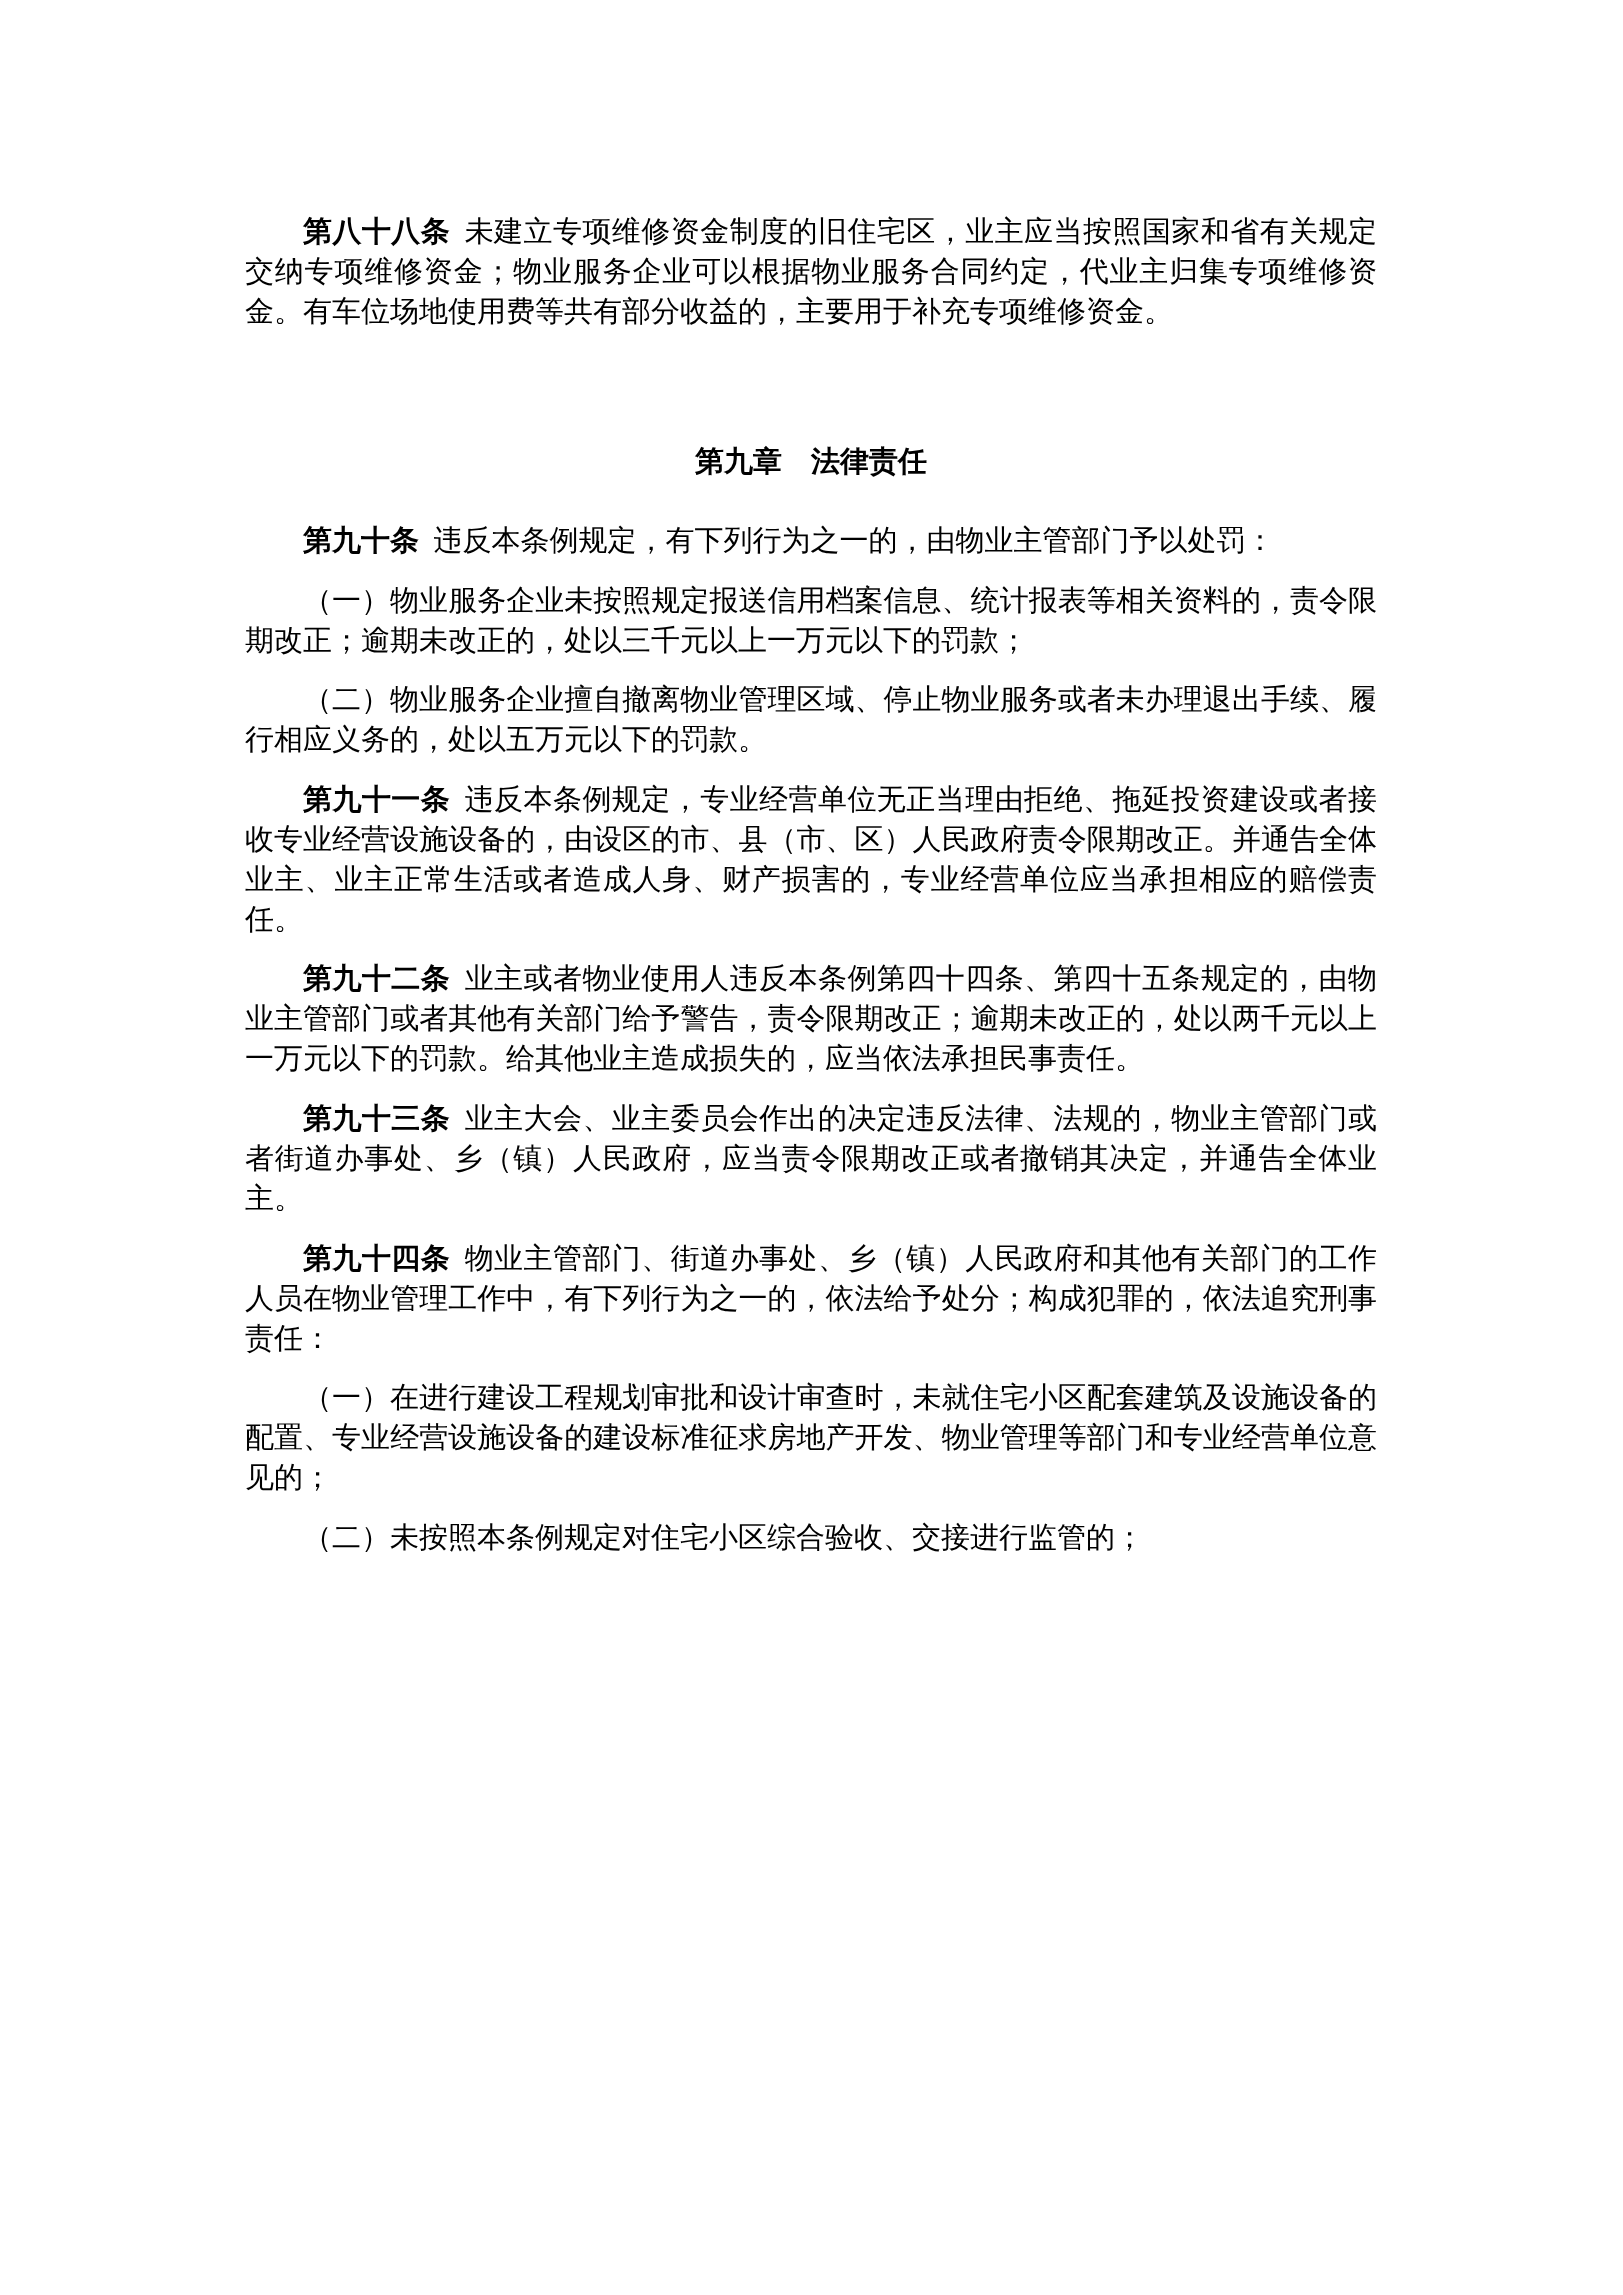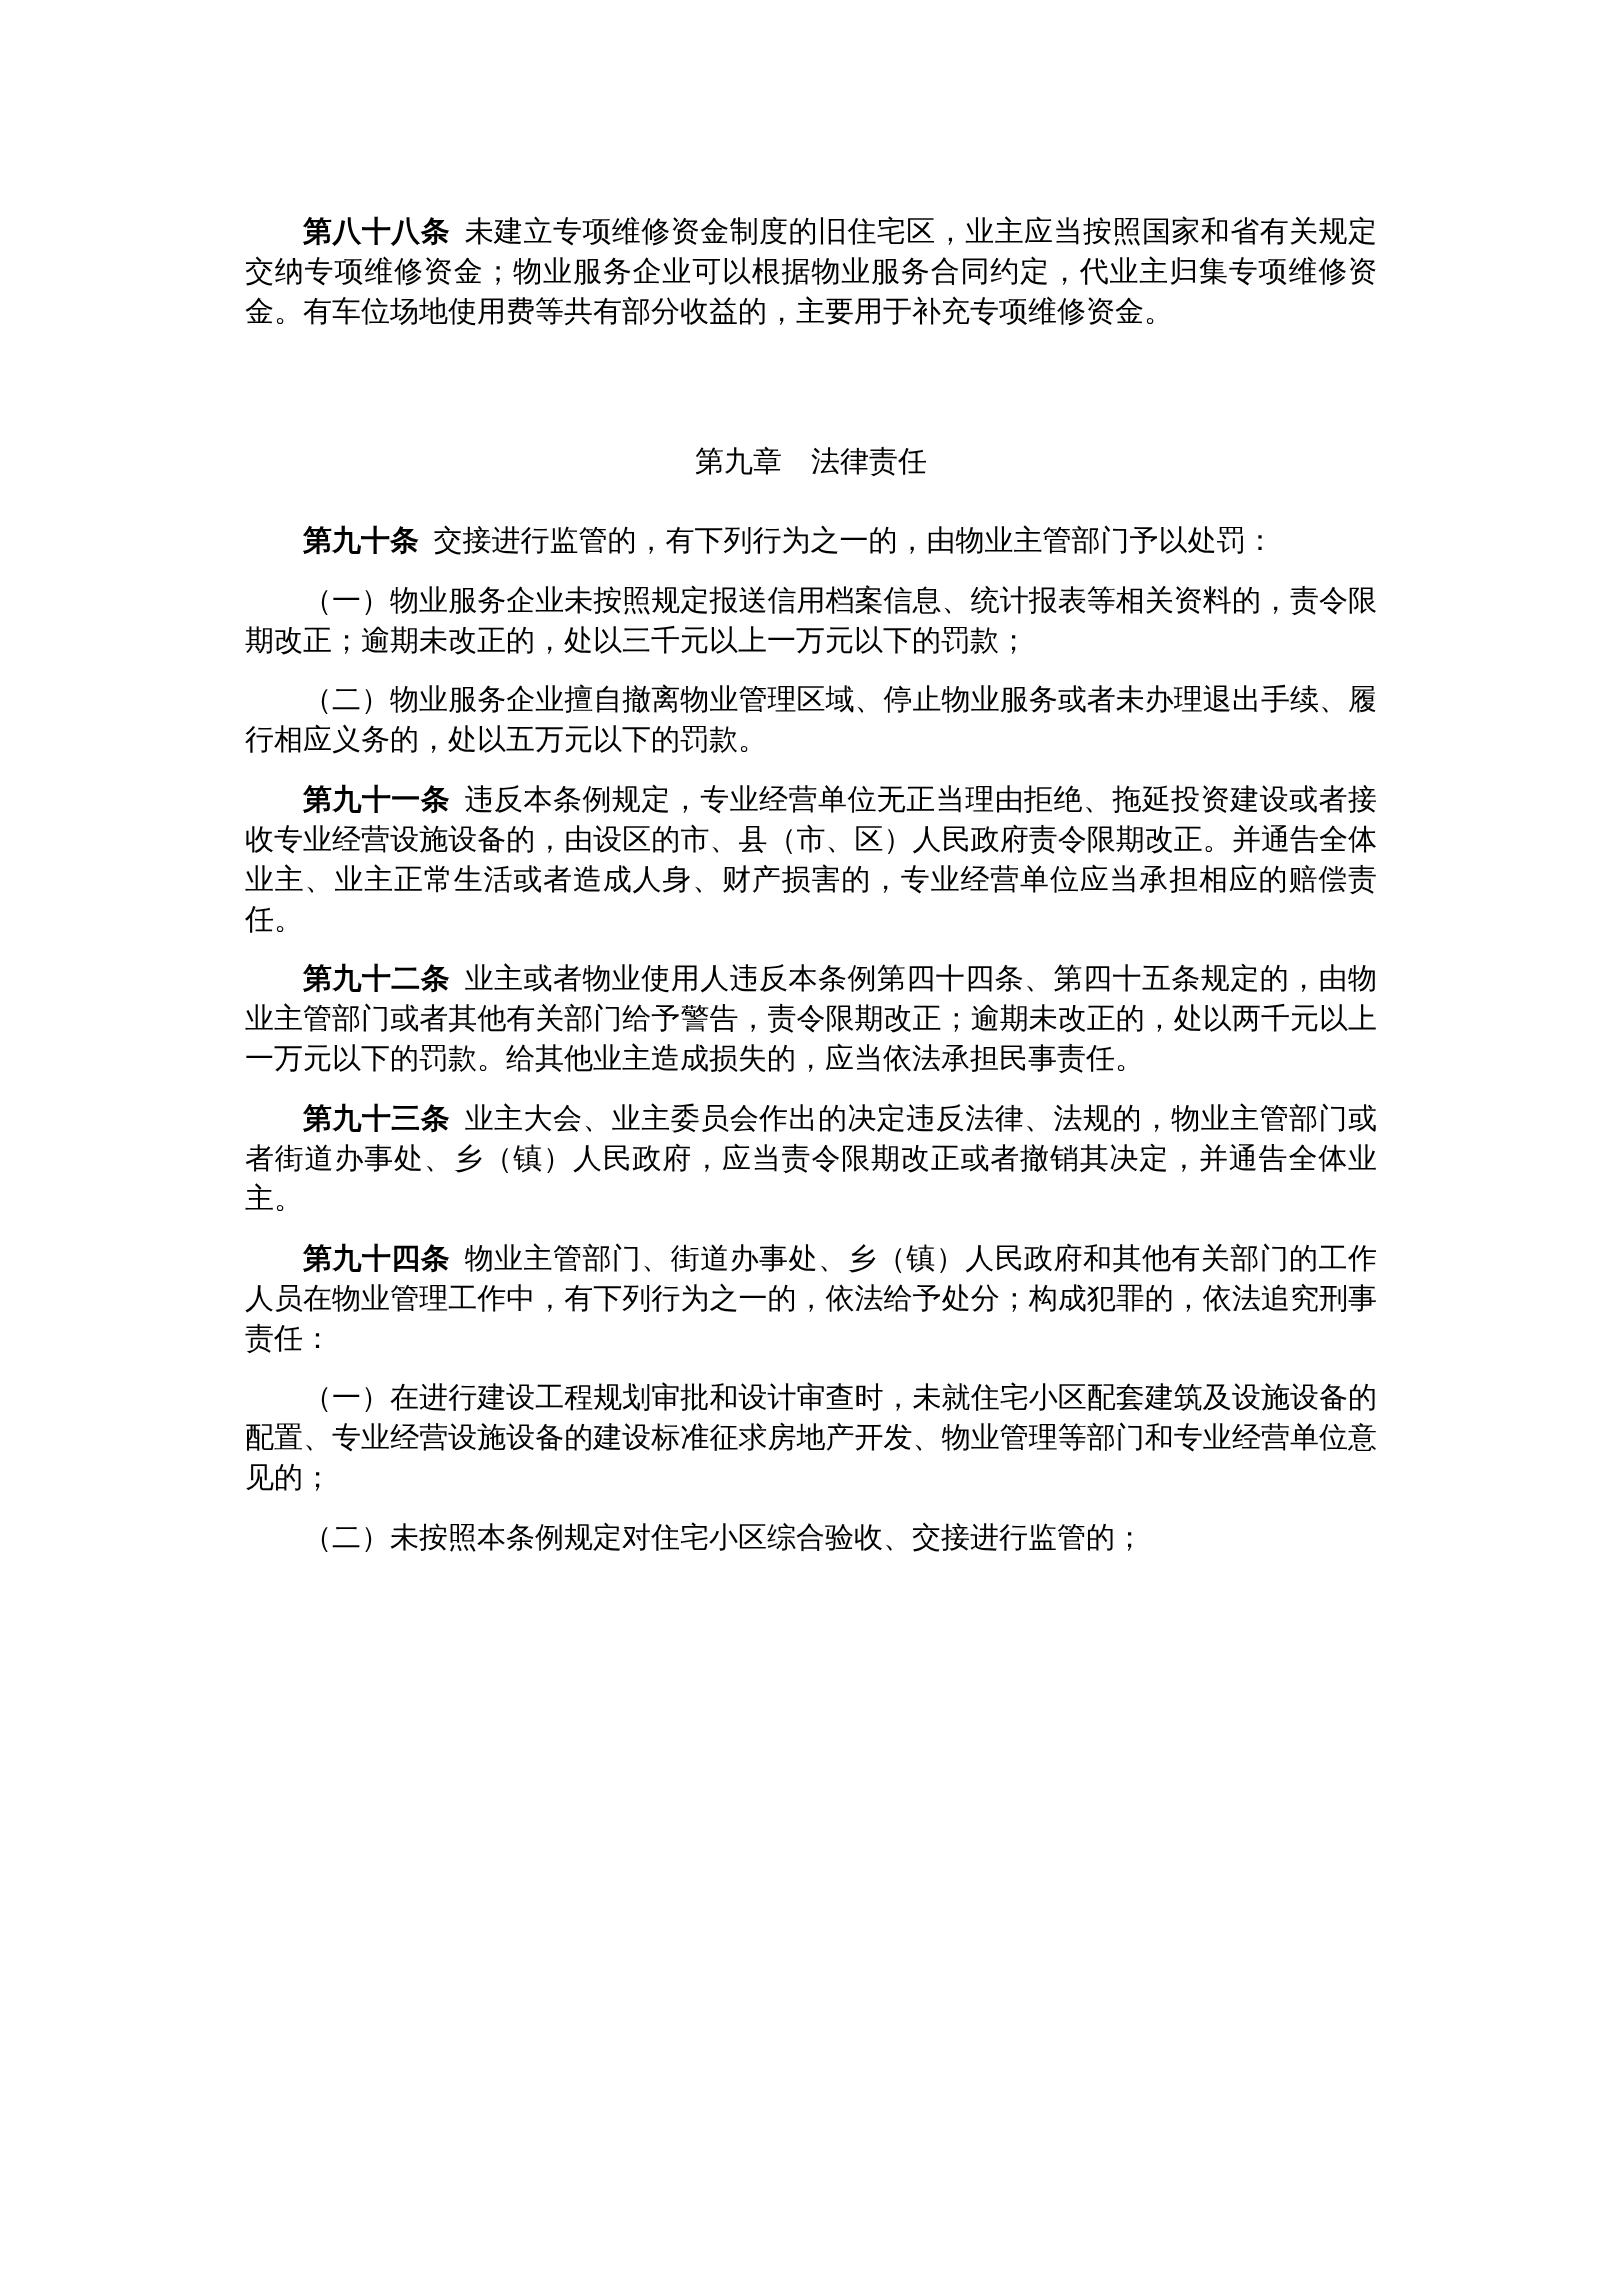--- a/index.html
+++ b/index.html
@@ -29,34 +29,34 @@
     margin: 0 0 19.6px 0;
     word-break: break-all;
   }
   b.article-label {
     font-weight: bold;
     margin-right: 14.4px;
   }
   h2.chapter {
     font-size: 29px;
     line-height: 65px;
-    font-weight: normal;
+    font-weight: bold;
     text-align: center;
     text-indent: 0;
     margin: 98px 0 26px 0;
   }
 </style>
 </head>
 <body>
 
 <div class="page">
   <div class="doc-body">
       <p class="para"><b class="article-label">第八十八条</b><span>未建立专项维修资金制度的旧住宅区，业主应当按照国家和省有关规定交纳专项维修资金；物业服务企业可以根据物业服务合同约定，代业主归集专项维修资金。有车位场地使用费等共有部分收益的，主要用于补充专项维修资金。</span></p>
       <h2 class="chapter">第九章　法律责任</h2>
-      <p class="para"><b class="article-label">第九十条</b><span>交接进行监管的，有下列行为之一的，由物业主管部门予以处罚：</span></p>
+      <p class="para"><b class="article-label">第九十条</b><span>违反本条例规定，有下列行为之一的，由物业主管部门予以处罚：</span></p>
       <p class="para">（一）物业服务企业未按照规定报送信用档案信息、统计报表等相关资料的，责令限期改正；逾期未改正的，处以三千元以上一万元以下的罚款；</p>
       <p class="para">（二）物业服务企业擅自撤离物业管理区域、停止物业服务或者未办理退出手续、履行相应义务的，处以五万元以下的罚款。</p>
       <p class="para"><b class="article-label">第九十一条</b><span>违反本条例规定，专业经营单位无正当理由拒绝、拖延投资建设或者接收专业经营设施设备的，由设区的市、县（市、区）人民政府责令限期改正。并通告全体业主、业主正常生活或者造成人身、财产损害的，专业经营单位应当承担相应的赔偿责任。</span></p>
       <p class="para"><b class="article-label">第九十二条</b><span>业主或者物业使用人违反本条例第四十四条、第四十五条规定的，由物业主管部门或者其他有关部门给予警告，责令限期改正；逾期未改正的，处以两千元以上一万元以下的罚款。给其他业主造成损失的，应当依法承担民事责任。</span></p>
       <p class="para"><b class="article-label">第九十三条</b><span>业主大会、业主委员会作出的决定违反法律、法规的，物业主管部门或者街道办事处、乡（镇）人民政府，应当责令限期改正或者撤销其决定，并通告全体业主。</span></p>
       <p class="para"><b class="article-label">第九十四条</b><span>物业主管部门、街道办事处、乡（镇）人民政府和其他有关部门的工作人员在物业管理工作中，有下列行为之一的，依法给予处分；构成犯罪的，依法追究刑事责任：</span></p>
       <p class="para">（一）在进行建设工程规划审批和设计审查时，未就住宅小区配套建筑及设施设备的配置、专业经营设施设备的建设标准征求房地产开发、物业管理等部门和专业经营单位意见的；</p>
       <p class="para">（二）未按照本条例规定对住宅小区综合验收、交接进行监管的；</p>
     </div>
 </div>

